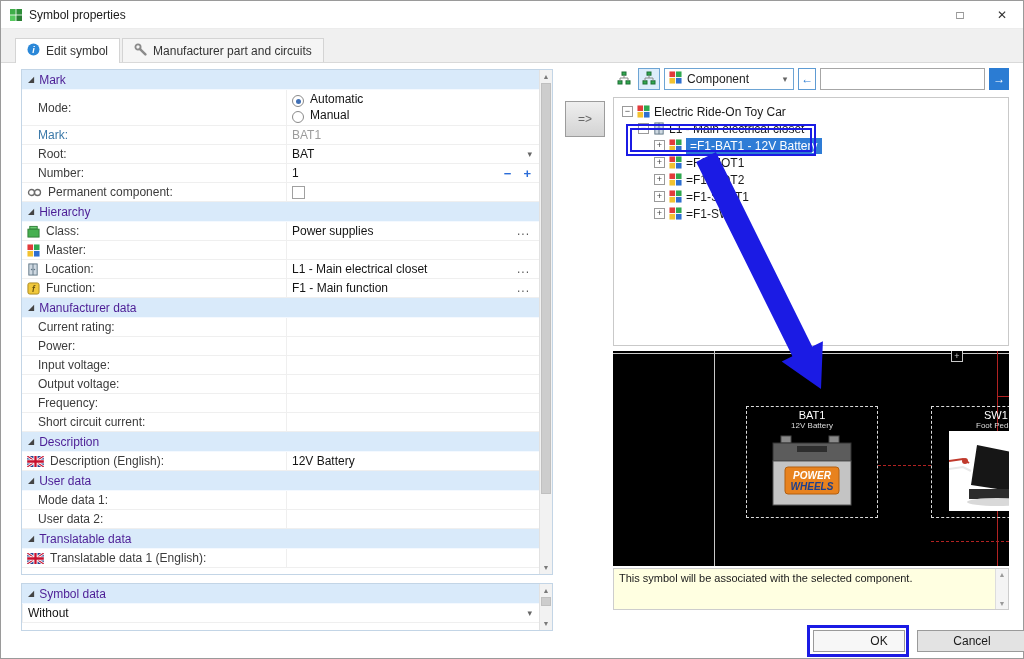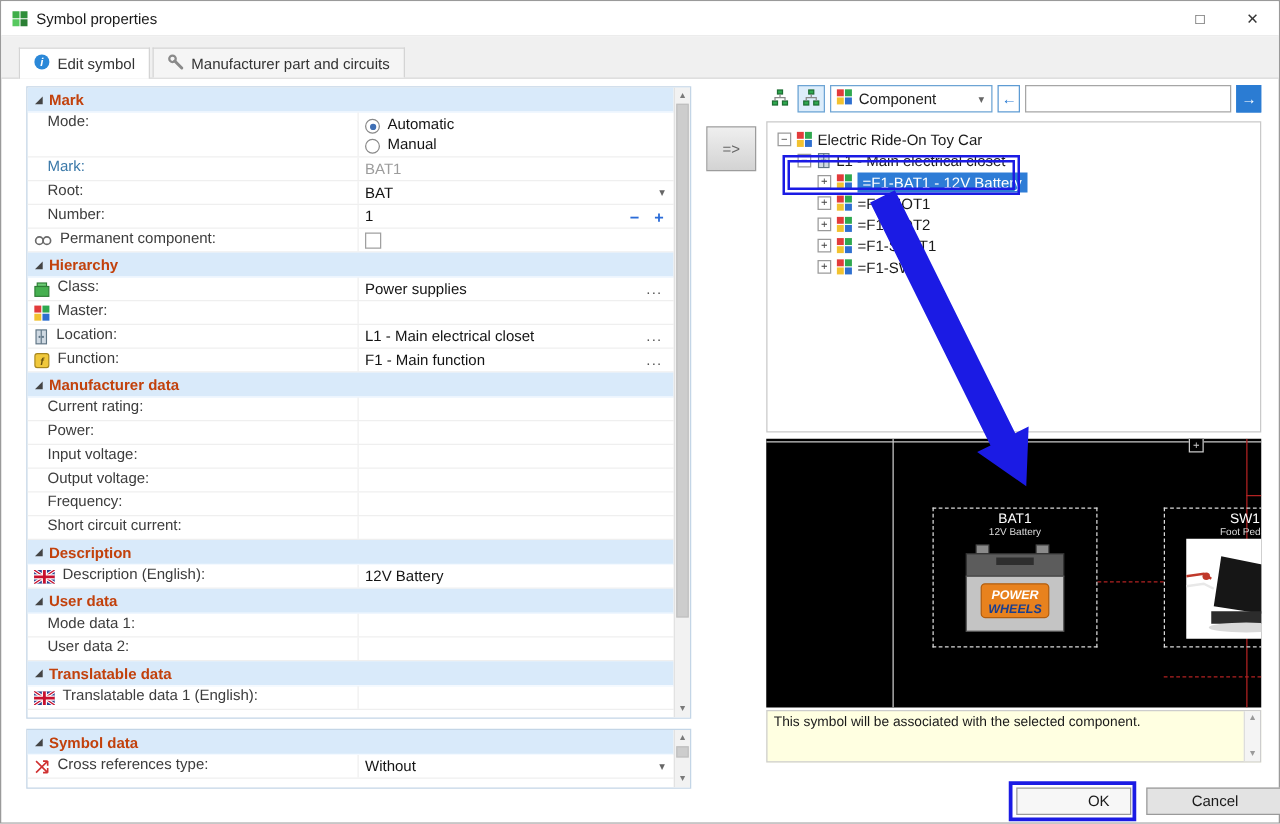--- a/index.html
+++ b/index.html
@@ -18,24 +18,24 @@
   .tabstrip { position:absolute; left:0; top:28px; width:100%; height:34px; background:#f0f0f0; border-bottom:1px solid #d9d9d9; }
   .tabs { display:flex; align-items:flex-end; height:100%; padding-left:14px; }
   .tab { display:flex; align-items:center; gap:6px; padding:0 11px; height:24px; border:1px solid #d4d4d4; border-bottom:none; background:#f5f5f5; color:#333; margin-right:2px; }
   .tab.active { background:#fff; height:25px; margin-bottom:-1px; }
 
   
   .prop-grid { position:absolute; background:#fff; border:1px solid #c3d5e6; display:flex; overflow:hidden; }
   .grid-body { flex:1; overflow:hidden; }
   .sec-h { background:#d9eafa; height:20px; display:flex; align-items:center; gap:5px; padding-left:6px; border-bottom:1px solid #f4f9ff; }
   .sec-marker { font-size:8px; color:#444; }
-  .sec-title { font-weight:bold; color:#c2410c; }
+  .sec-title { font-weight:normal; color:#4c1d95; }
   .row { display:flex; min-height:19px; border-bottom:1px solid #efefef; align-items:stretch; }
   .row.tall { min-height:34px; }
-  .cell-label { width:264px; display:flex; gap:6px; padding-left:16px; color:#3c3c3c; }
+  .cell-label { width:264px; display:flex; align-items:center; gap:6px; padding-left:16px; color:#3c3c3c; }
   .cell-label.with-icon { padding-left:5px; }
   .cell-value { flex:1; display:flex; align-items:center; padding-left:5px; border-left:1px solid #efefef; color:#141414; }
   .cell-value.vcol { flex-direction:column; align-items:flex-start; justify-content:center; gap:1px; padding:2px 0 2px 5px; }
   .lbl.blue { color:#3a78a8; }
   .val.muted { color:#9c9c9c; }
   .caret { margin-left:auto; margin-right:7px; color:#666; font-size:9px; }
   .numbtns { margin-left:auto; margin-right:8px; display:flex; gap:12px; }
   .nbtn { color:#2b6cd8; font-weight:bold; font-size:13px; }
   .dots { margin-left:auto; margin-right:9px; color:#555; letter-spacing:1px; }
   .checkbox { width:13px; height:13px; border:1px solid #a0a0a0; background:#fff; display:inline-block; }
@@ -397,29 +397,20 @@
     </div>
   </div>
 
   <div class="prop-grid" style="left:20px; top:582px; width:532px; height:48px;">
     <div class="grid-body" id="grid-symbol">
         <div class="sec-h">
           <span class="sec-marker">◢</span>
           <span class="sec-title">Symbol data</span>
         </div>
         <div class="row">
-          <div class="cell-label with-icon">
-            <span class="row-icon">
-              <svg width="13" height="13" viewBox="0 0 14 14">
-                <path d="M2,12 L12,2 M12,2 h-4 M12,2 v4" fill="none" stroke="#d03030" stroke-width="1.4"></path>
-                <path d="M2,2 L12,12 M12,12 h-4 M12,12 v-4" fill="none" stroke="#d03030" stroke-width="1.4"></path>
-              </svg>
-            </span>
-            <span class="lbl">Cross references type:</span>
-          </div>
           <div class="cell-value">
             <span class="val">Without</span>
             <span class="caret">▾</span>
           </div>
         </div>
       </div>
     <div class="vscroll">
       <div class="sarrow">▲</div>
       <div class="strack">
         <div class="sthumb" style="height:45%;"></div>

